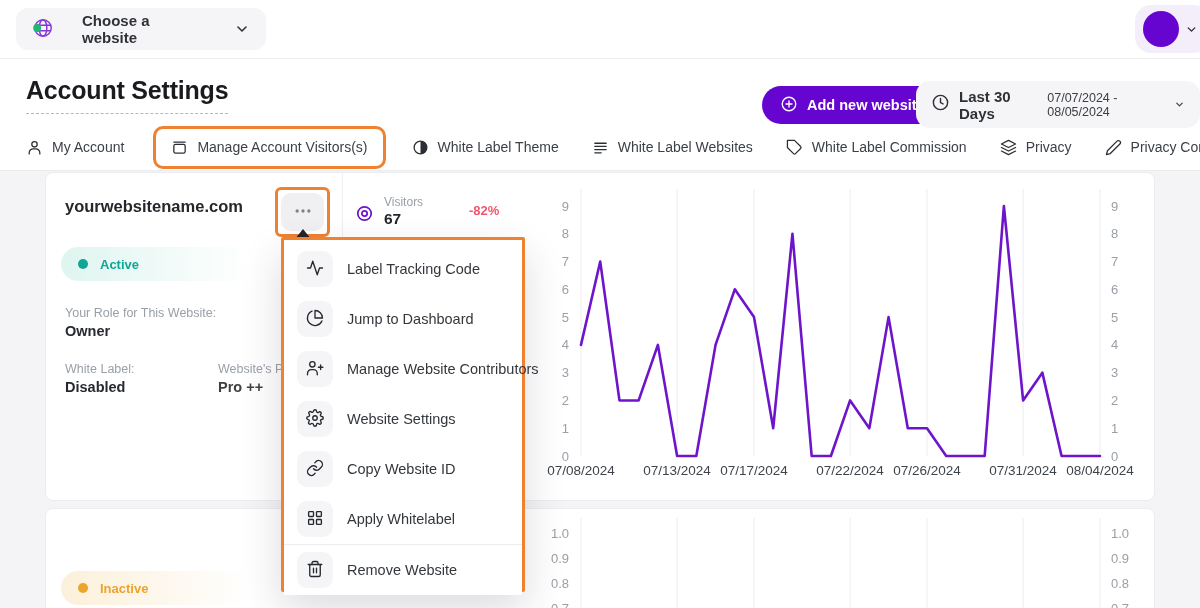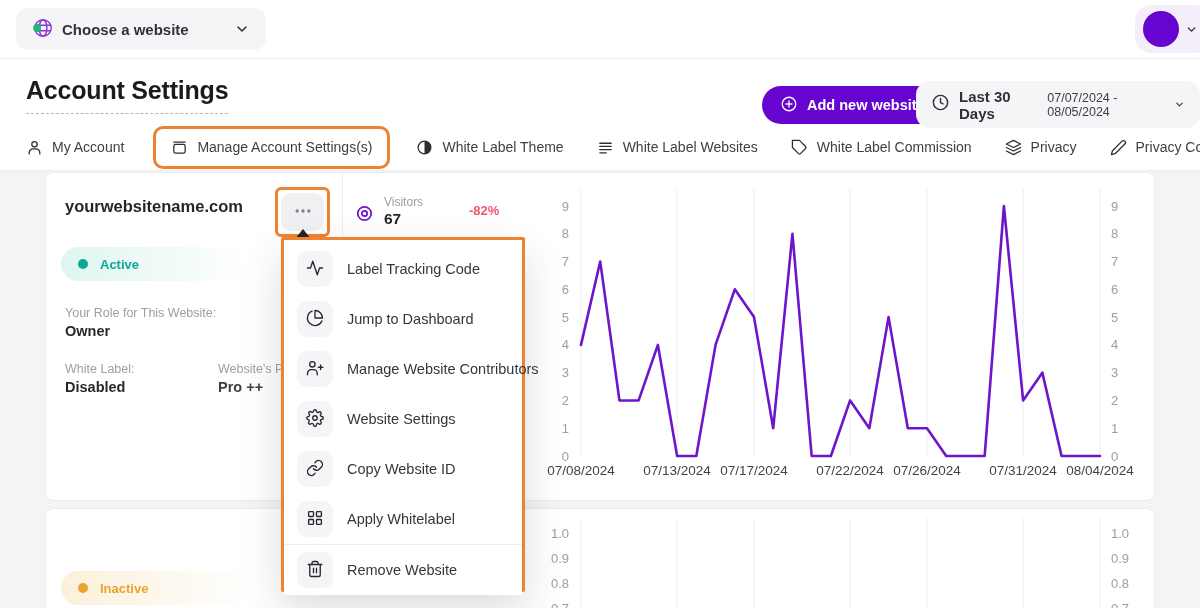--- a/index.html
+++ b/index.html
@@ -3,21 +3,21 @@
 <meta charset="utf-8">
 <style>
   html,body{margin:0;padding:0;background:#fff;}
   .app{position:relative;width:1200px;height:608px;background:#fff;overflow:hidden;
        font-family:"Liberation Sans",sans-serif;color:#26292e;}
   svg text{font-family:"Liberation Sans",sans-serif;}
 
   
   .topbar{position:absolute;left:0;top:0;width:1200px;height:58px;background:#fff;border-bottom:1px solid #ededf0;}
   .site-select{position:absolute;left:16px;top:8px;width:250px;height:42px;background:#f5f5f7;border:none;
-       border-radius:12px;display:flex;align-items:center;gap:8px;padding:0 16px;box-sizing:border-box;cursor:pointer;}
+       border-radius:12px;display:flex;align-items:center;gap:28px;padding:0 16px;box-sizing:border-box;cursor:pointer;}
   .site-select-label{font-size:15px;font-weight:700;color:#2f3338;flex:1;text-align:left;}
   .chev{display:flex;align-items:center;}
   .avatar-wrap{position:absolute;right:-10px;top:5px;width:75px;height:48px;background:#f4eefb;border-radius:16px;
        display:flex;align-items:center;gap:6px;padding-left:8px;box-sizing:border-box;cursor:pointer;}
   .avatar{width:36px;height:36px;border-radius:50%;background:#6605cf;}
 
   
   .page-title{position:absolute;left:26px;top:76px;margin:0;font-size:25px;font-weight:700;color:#191b1e;
        border-bottom:1px dashed #b6b6bb;padding-bottom:8px;letter-spacing:-.2px;}
   .btn-primary{position:absolute;left:762px;top:86px;height:38px;border:none;border-radius:19px;background:#6605cf;
@@ -147,21 +147,21 @@
         </span>
         <span>My Account</span>
       </button>
       <button class="tab tab-hl">
         <span class="ic">
           <svg width="17" height="17" viewBox="0 0 24 24" fill="none" stroke="currentColor" stroke-width="1.8" stroke-linecap="round" stroke-linejoin="round">
             <path d="M4 4.5h16"></path>
             <rect x="4" y="7.5" width="16" height="12.5" rx="2.5"></rect>
           </svg>
         </span>
-        <span>Manage Account Settings(s)</span>
+        <span>Manage Account Visitors(s)</span>
       </button>
       <button class="tab">
         <span class="ic">
           <svg width="17" height="17" viewBox="0 0 24 24" fill="none" stroke="currentColor" stroke-width="1.8" stroke-linecap="round" stroke-linejoin="round">
             <circle cx="12" cy="12" r="9"></circle>
             <path d="M12 3a9 9 0 010 18z" fill="currentColor" stroke="none"></path>
           </svg>
         </span>
         <span>White Label Theme</span>
       </button>

